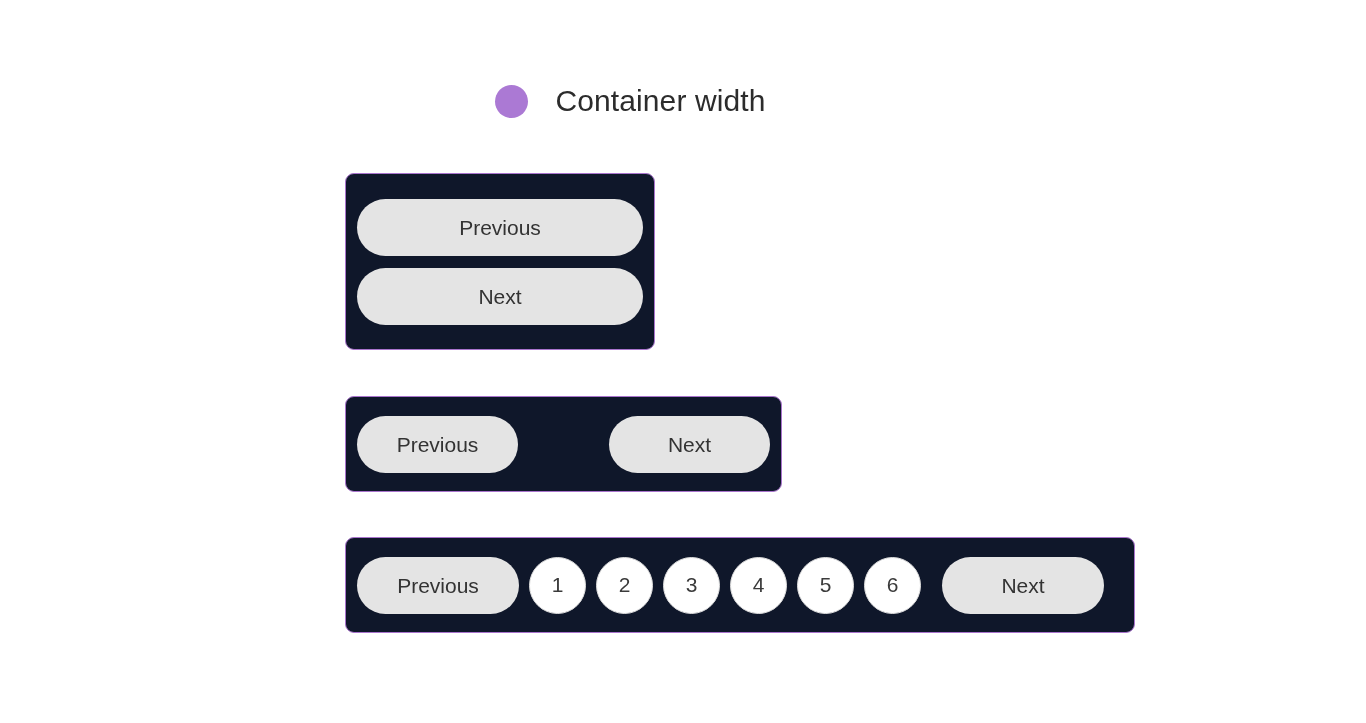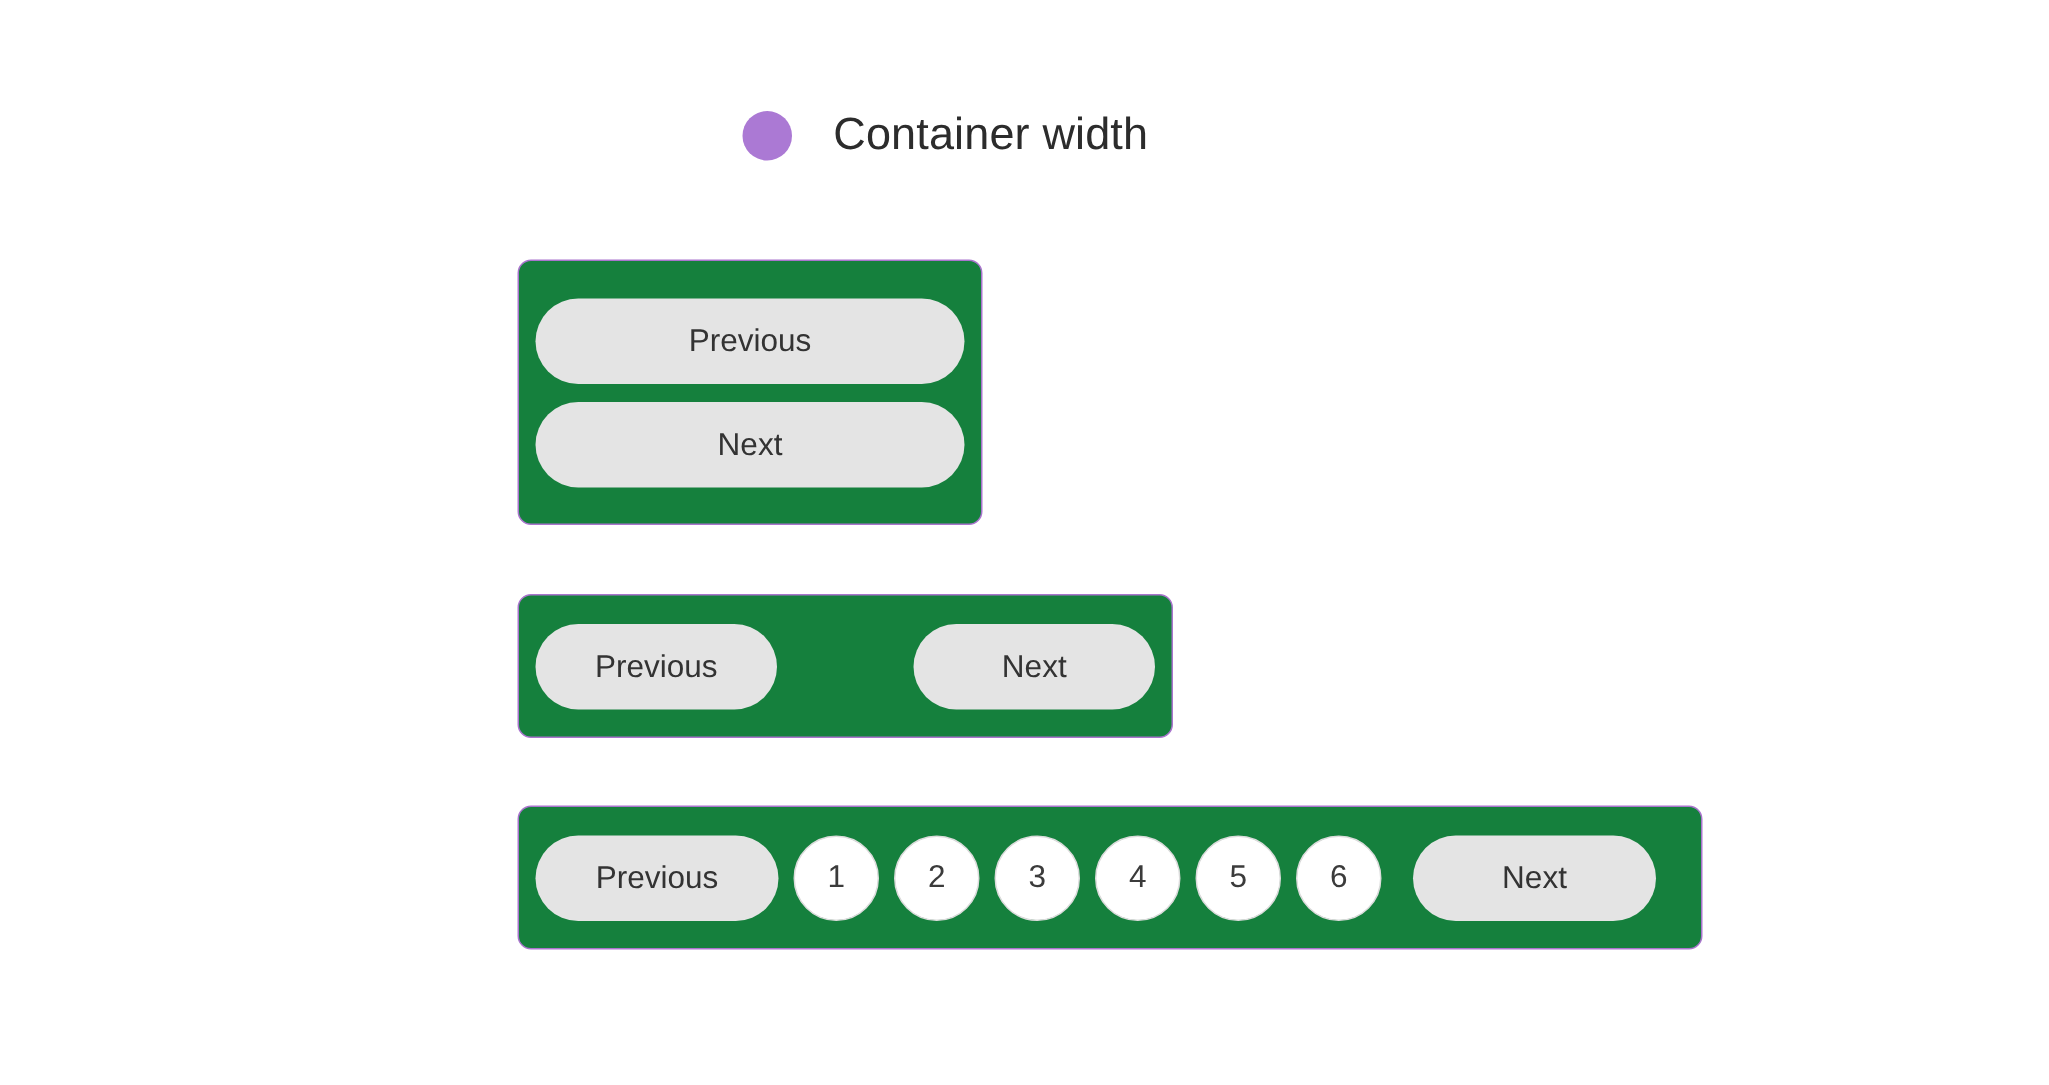--- a/index.html
+++ b/index.html
@@ -19,21 +19,21 @@
     position: relative;
     width: 1366px;
     height: 723px;
     background: #ffffff;
   }
 
   
   .heading-row {
     position: absolute;
     left: 0;
-    top: 73px;
+    top: 84px;
     width: 1260px;
     display: flex;
     align-items: center;
     justify-content: center;
     gap: 28px;
   }
   .legend-dot {
     width: 33px;
     height: 33px;
     border-radius: 50%;
@@ -48,21 +48,21 @@
     letter-spacing: 0.1px;
     white-space: nowrap;
   }
 
   
   .demo-box {
     position: absolute;
     box-sizing: border-box;
     border: 1.6px solid #a974cd;
     border-radius: 9px;
-    background: #15803d;
+    background: #0f172a;
     display: flex;
     align-items: center;
   }
 
   
   .pill {
     box-sizing: border-box;
     background: #e4e4e4;
     border: none;
     border-radius: 999px;

